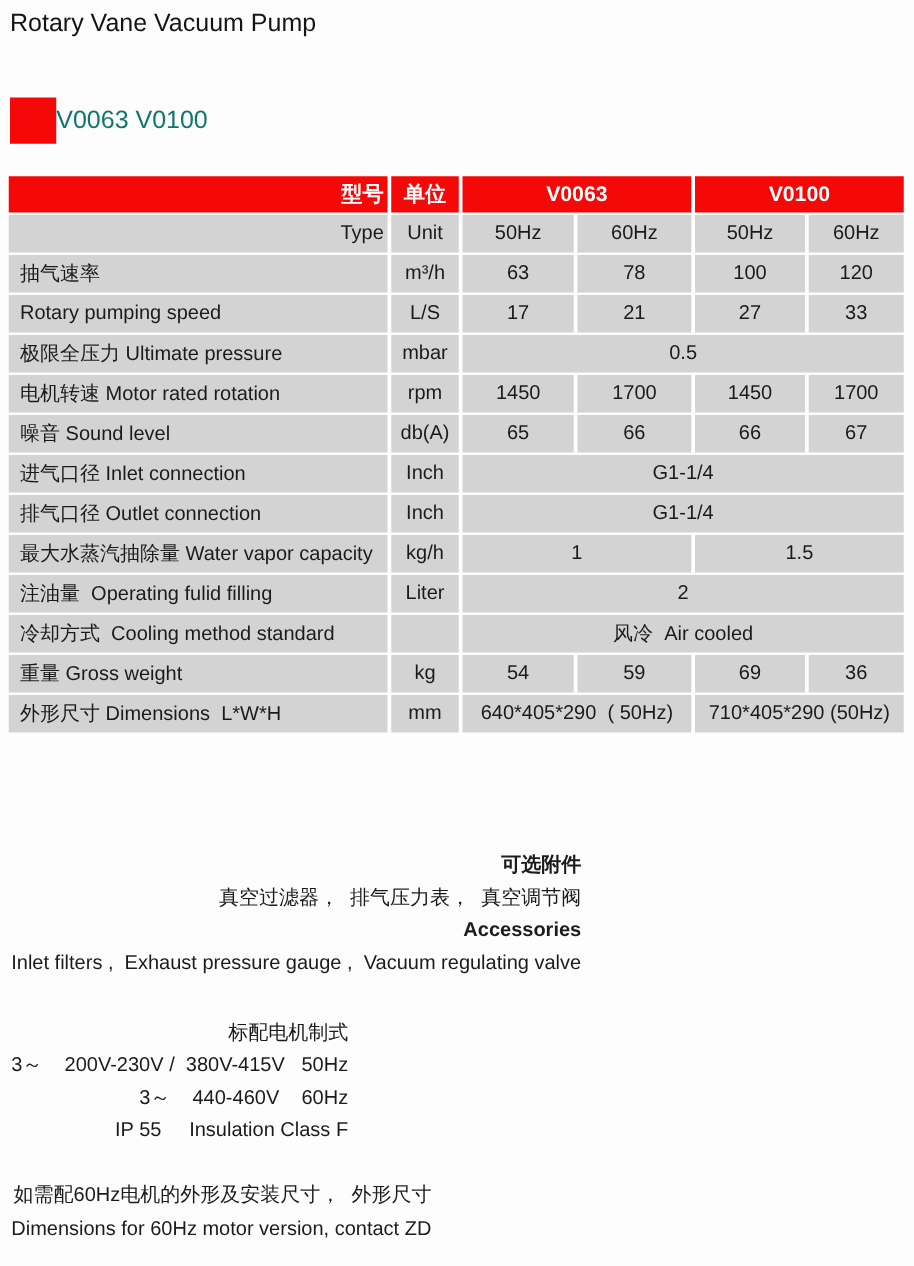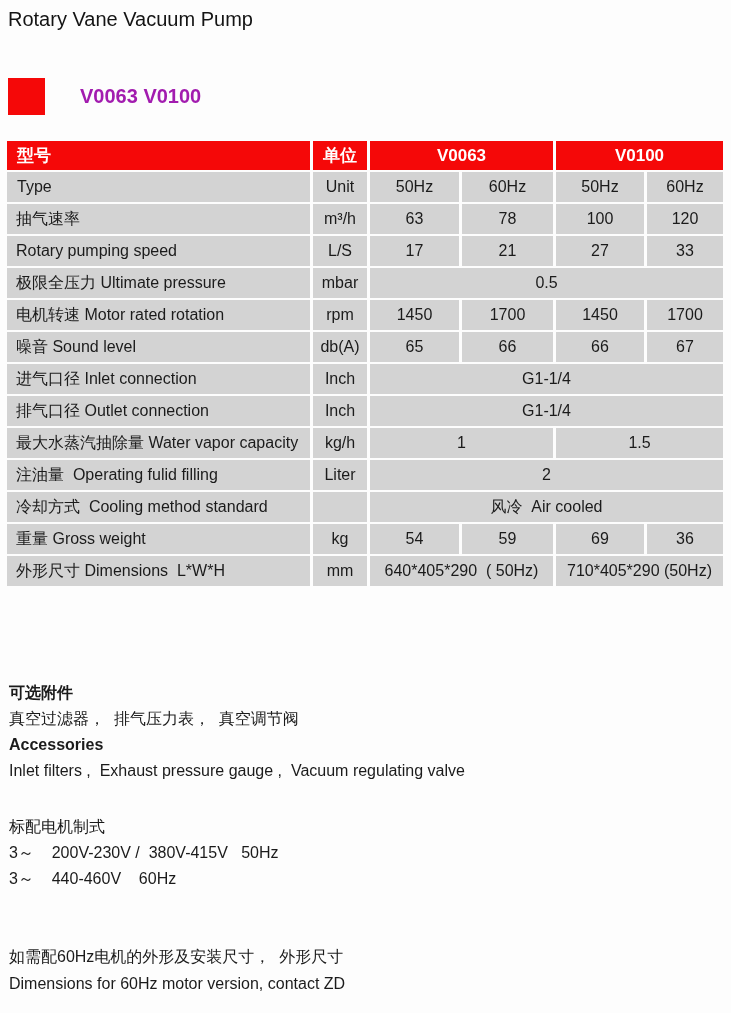--- a/index.html
+++ b/index.html
@@ -26,22 +26,21 @@
   }
   .badge-row {
     position: absolute; top: 78px; left: 8px;
     display: flex; align-items: center;
   }
   .red-square {
     width: 37px; height: 37px;
     background: var(--accent-red);
   }
   .badge-text {
-    margin-left: 35px;
-    font-size: 20px; font-weight: 700; color: #a21caf;
+    font-size: 20px; font-weight: 400; color: #0f766e;
   }
 
   
   .spec-table-wrap { position: absolute; top: 139px; left: 4px; }
   table.spec {
     border-collapse: separate;
     border-spacing: 3px 2px;
     table-layout: fixed;
   }
   table.spec td {
@@ -51,32 +50,32 @@
     vertical-align: middle;
     font-size: 16px;
     padding: 0 3px;
     overflow: hidden;
     white-space: pre-wrap;
   }
   table.spec td.label {
     text-align: left;
     padding-left: 9px;
   }
-  table.spec td.center { text-align: left; padding-left: 10px; }
+  table.spec td.center { text-align: right; padding-left: 10px; }
   table.spec tr.head td {
     background: var(--accent-red);
     color: #ffffff;
     font-weight: bold;
     font-size: 17px;
     height: 29px;
   }
 
   
   .notes { position: absolute; left: 9px; font-size: 16px; }
-  .notes .line { line-height: 26px; }
+  .notes .line { line-height: 26px; text-align: right; }
   .notes .bold { font-weight: bold; }
   .notes-accessories { top: 680px; }
   .notes-motor { top: 814px; }
   .notes-footer { top: 943px; }
   .notes-footer .line { line-height: 27px; }
 </style>
 </head>
 <body>
 
 <div class="page-title">Rotary Vane Vacuum Pump</div>
@@ -196,18 +195,19 @@
   <div class="line bold pre">可选附件</div>
   <div class="line pre">真空过滤器，  排气压力表，  真空调节阀</div>
   <div class="line bold pre">Accessories</div>
   <div class="line pre">Inlet filters ,  Exhaust pressure gauge ,  Vacuum regulating valve</div>
 </div>
 
 <div class="notes notes-motor">
   <div class="line pre">标配电机制式</div>
   <div class="line pre">3～    200V-230V /  380V-415V   50Hz</div>
   <div class="line pre">3～    440-460V    60Hz</div>
+  <div class="line pre">IP 55     Insulation Class F</div>
 </div>
 
 <div class="notes notes-footer">
   <div class="line pre">如需配60Hz电机的外形及安装尺寸，  外形尺寸</div>
   <div class="line pre">Dimensions for 60Hz motor version, contact ZD</div>
 </div>
 
 </body></html>

